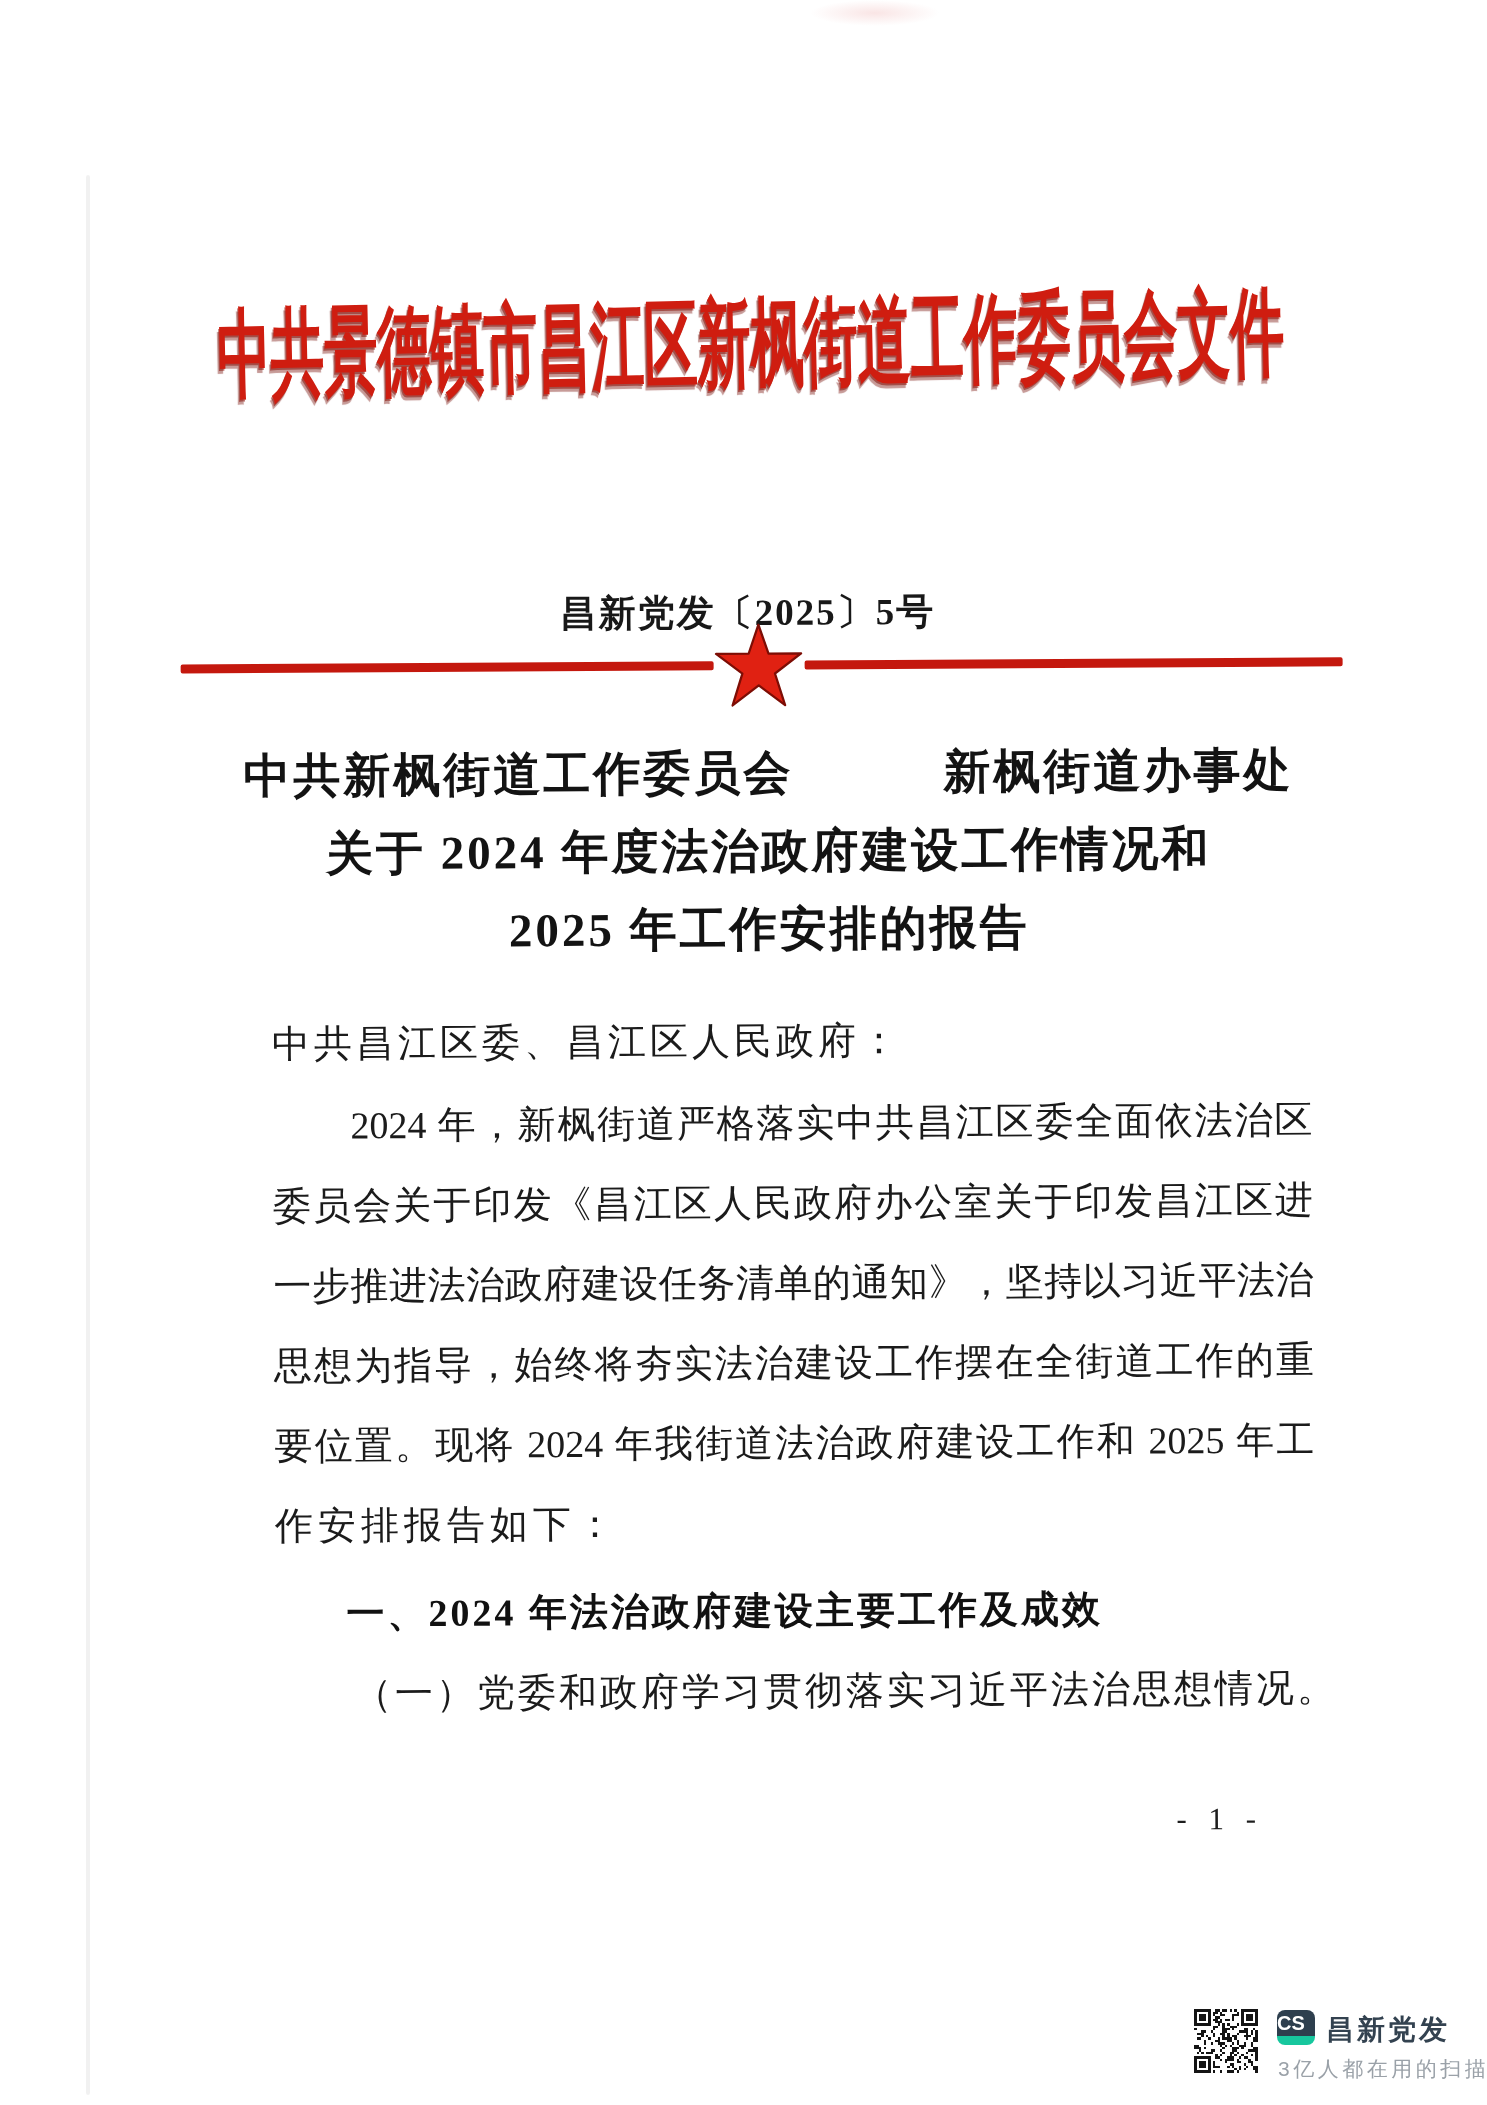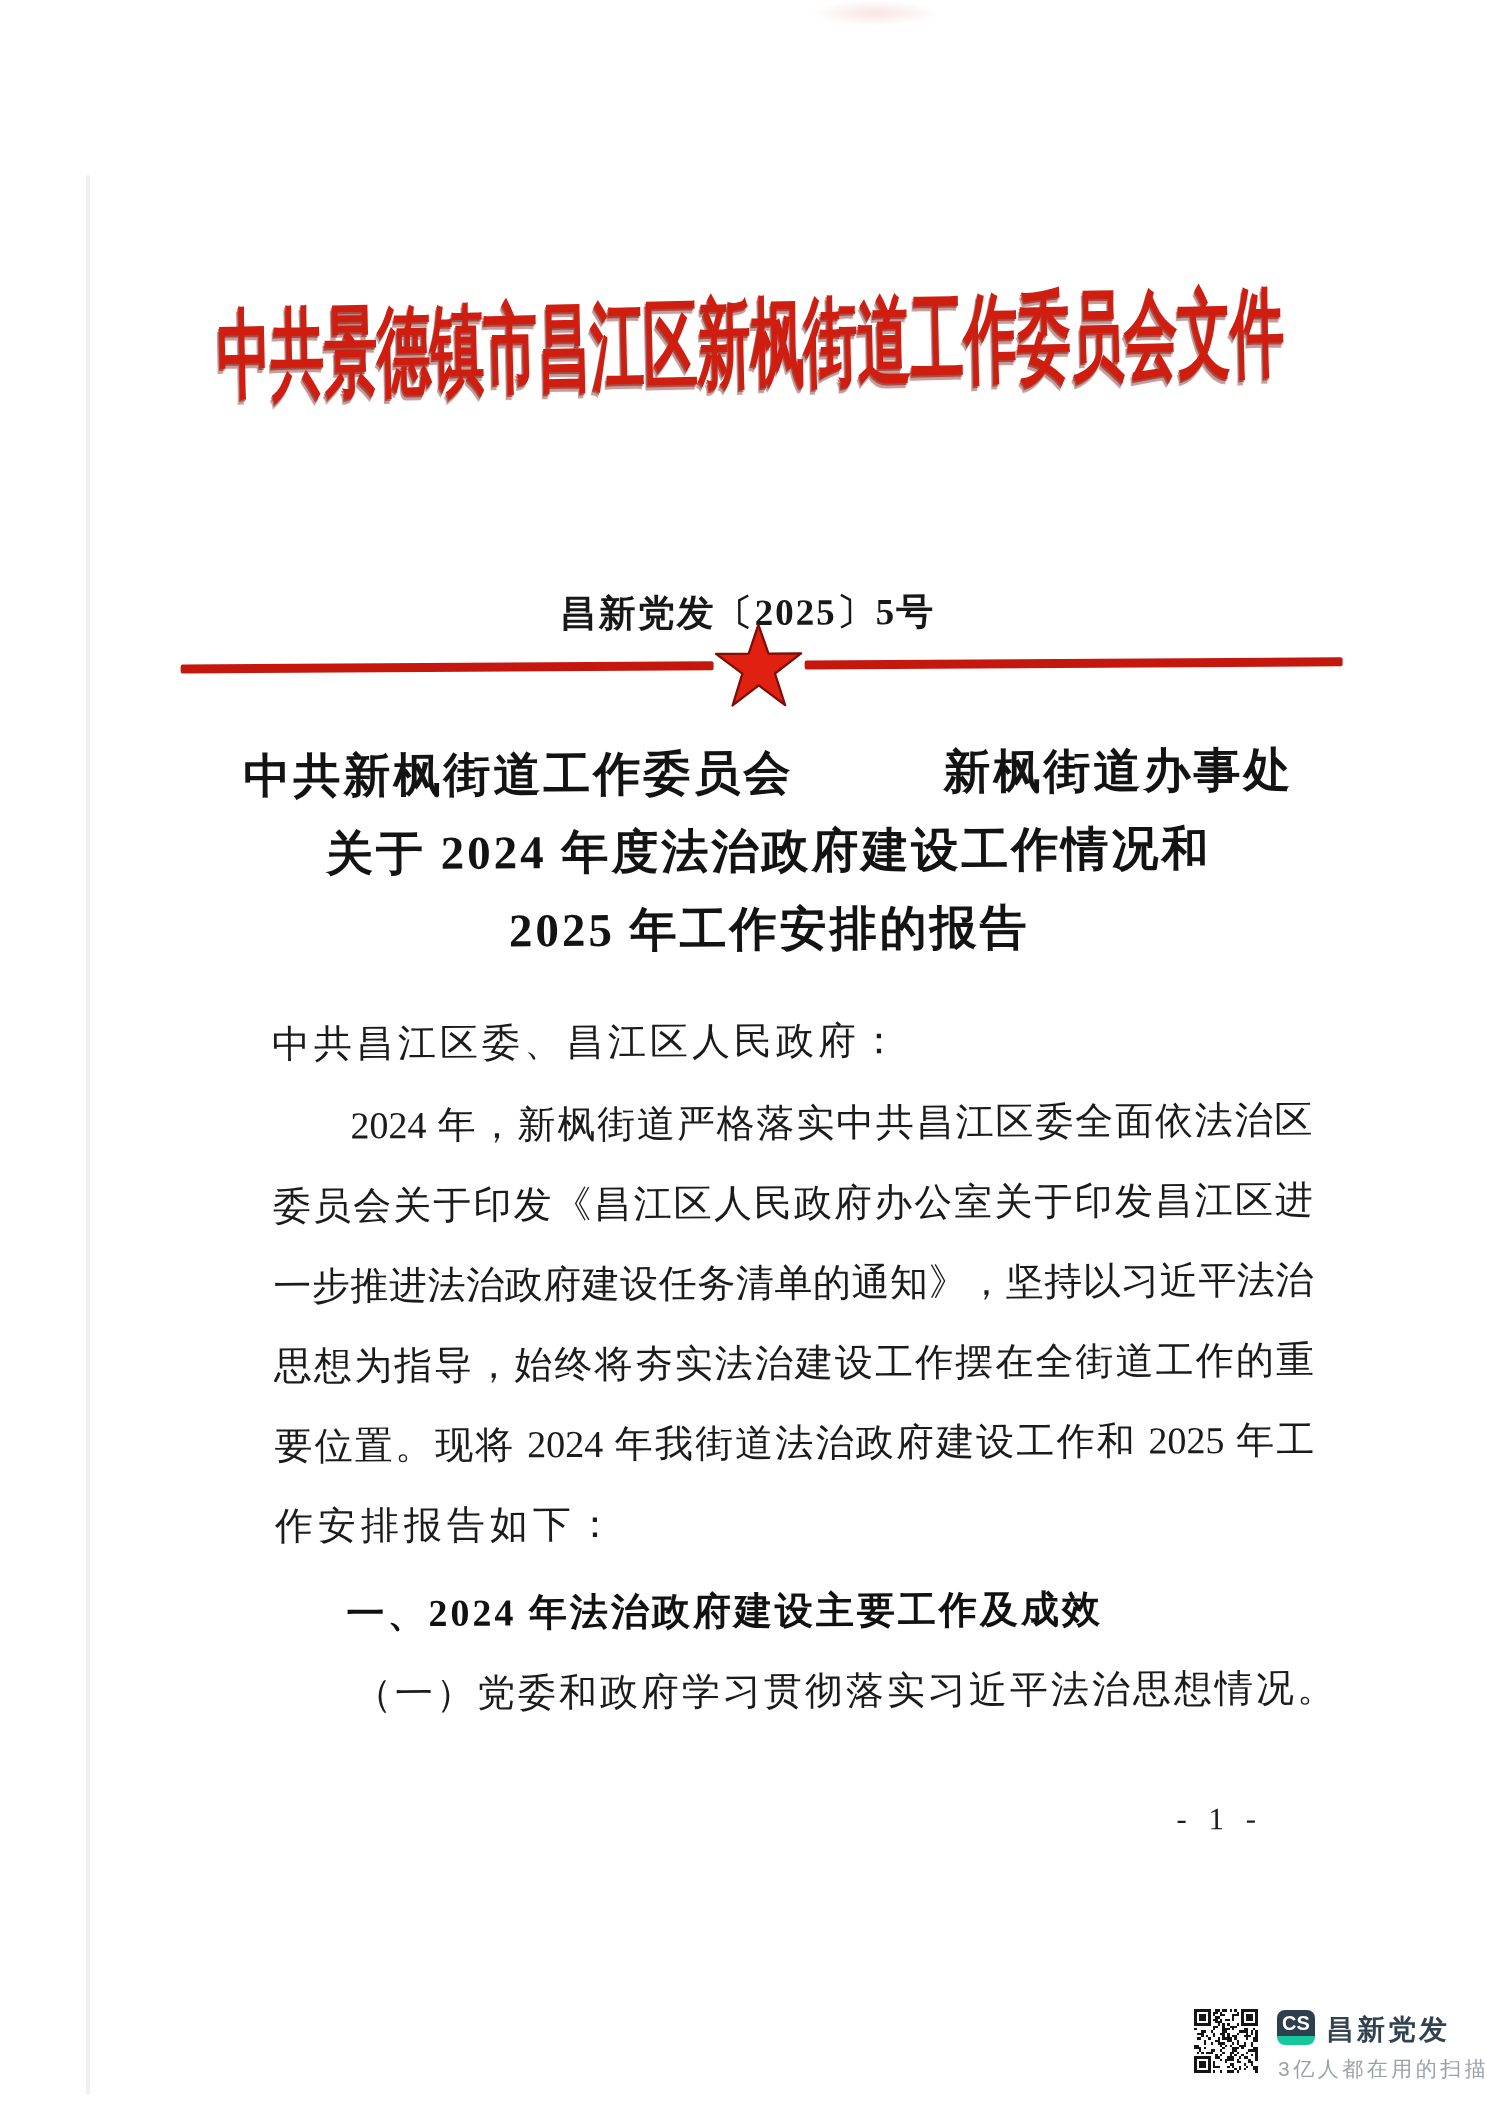--- a/index.html
+++ b/index.html
@@ -90,21 +90,21 @@
     white-space:nowrap;
   }
 
   
   .qr{position:absolute;left:1192px;top:2007px;width:68px;height:68px;}
   .cs-logo{
     position:absolute;left:1277px;top:2010px;width:38px;height:35px;
     border-radius:8px;
     background:linear-gradient(#2e3f4e 74%, #17c79e 74%);
     color:#ffffff;font-weight:700;font-size:20px;
-    text-align:center;line-height:27px;
+    text-align:left;line-height:27px;
     font-family:"Liberation Sans","DejaVu Sans",sans-serif;
   }
   .cs-name{
     position:absolute;left:1326px;top:2011px;
     font-size:28px;font-weight:700;color:#334250;letter-spacing:3px;
     font-family:"Liberation Sans","DejaVu Sans",sans-serif;
     white-space:nowrap;
   }
   .cs-tagline{
     position:absolute;left:1278px;top:2055px;

